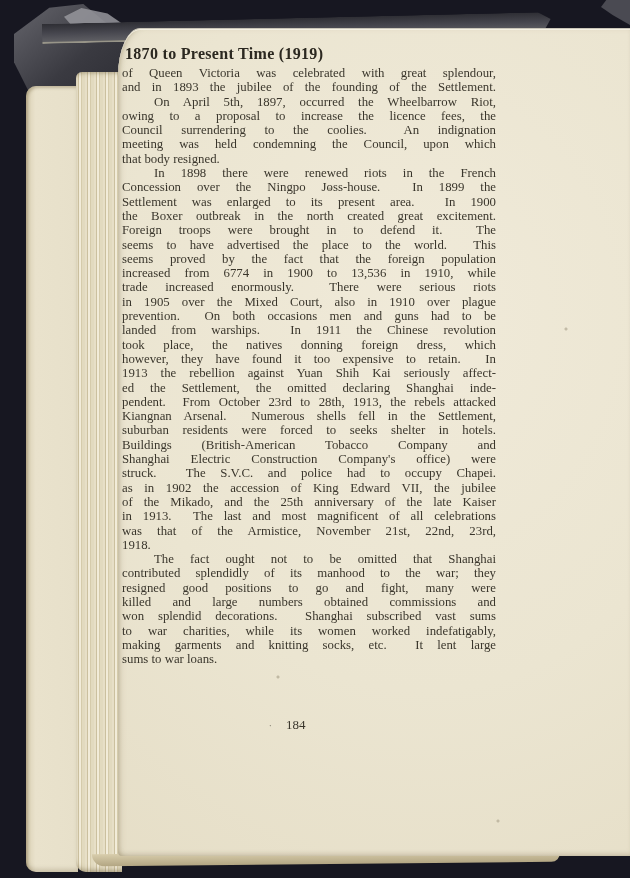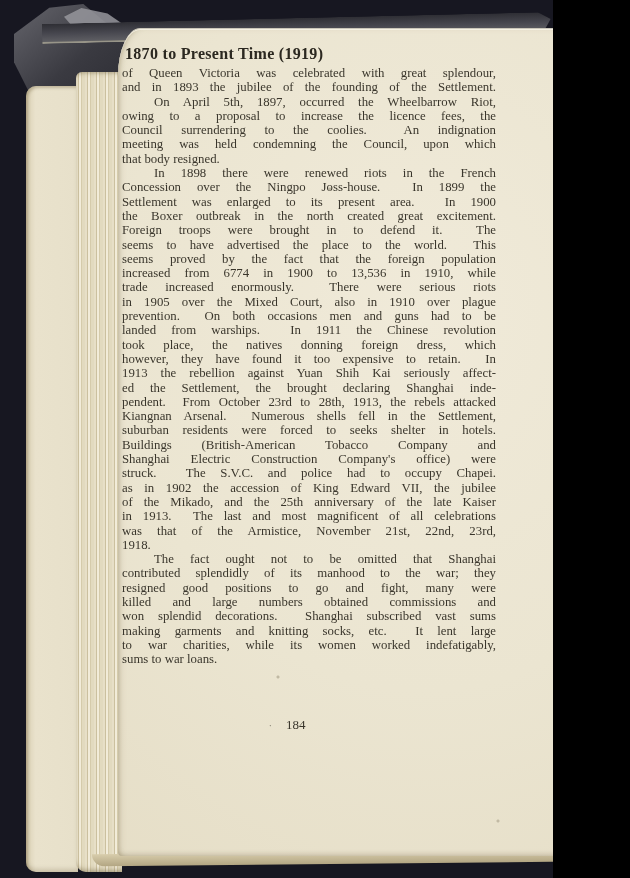--- a/index.html
+++ b/index.html
@@ -2,21 +2,21 @@
 <html style="--background: #171721; --paper: #ebe5d1; --paper-edge: #cdc3a4; --ink: #3a362c; --heading-ink: #2b2820; --cover-dark: #2e2e34; --cover-mid: #47474f; --cover-light: #65656c;"><head>
 <meta charset="utf-8">
 <style>
   :root {
     --background:#171721; --paper:#ebe5d1; --ink:#3a362c; --heading-ink:#2b2820;
     --paper-edge:#cdc3a4; --cover-dark:#2e2e34; --cover-mid:#47474f; --cover-light:#65656c;
   }
   * { margin:0; padding:0; box-sizing:border-box; }
   html,body { background:#000; }
   #scene {
-    position:relative; width:553px; height:878px; overflow:hidden;
+    position:relative; width:630px; height:878px; overflow:hidden;
     background: var(--background);
     font-family:"Liberation Serif", serif;
   }
   .abs { position:absolute; }
 
   
   .cover-corner {
     left:14px; top:4px; width:126px; height:94px;
     background: linear-gradient(140deg, var(--cover-light) 0%, #3a3a41 55%, #2b2b32 100%);
     clip-path: polygon(0 32%, 28% 4%, 55% 0, 100% 50%, 78% 100%, 12% 94%, 0 62%);
@@ -130,41 +130,41 @@
         <div class="line">seems to have advertised the place to the world.  This</div>
         <div class="line">seems proved by the fact that the foreign population</div>
         <div class="line">increased from 6774 in 1900 to 13,536 in 1910, while</div>
         <div class="line">trade increased enormously.  There were serious riots</div>
         <div class="line">in 1905 over the Mixed Court, also in 1910 over plague</div>
         <div class="line">prevention.  On both occasions men and guns had to be</div>
         <div class="line">landed from warships.  In 1911 the Chinese revolution</div>
         <div class="line">took place, the natives donning foreign dress, which</div>
         <div class="line">however, they have found it too expensive to retain.  In</div>
         <div class="line">1913 the rebellion against Yuan Shih Kai seriously affect-</div>
-        <div class="line">ed the Settlement, the brought declaring Shanghai inde-</div>
+        <div class="line">ed the Settlement, the omitted declaring Shanghai inde-</div>
         <div class="line">pendent.  From October 23rd to 28th, 1913, the rebels attacked</div>
         <div class="line">Kiangnan Arsenal.  Numerous shells fell in the Settlement,</div>
         <div class="line">suburban residents were forced to seeks shelter in hotels.</div>
         <div class="line">Buildings (British-American Tobacco Company and</div>
         <div class="line">Shanghai Electric Construction Company's office) were</div>
         <div class="line">struck.  The S.V.C. and police had to occupy Chapei.</div>
         <div class="line">as in 1902 the accession of King Edward VII, the jubilee</div>
         <div class="line">of the Mikado, and the 25th anniversary of the late Kaiser</div>
         <div class="line">in 1913.  The last and most magnificent of all celebrations</div>
         <div class="line">was that of the Armistice, November 21st, 22nd, 23rd,</div>
         <div class="line last">1918.</div>
       </div>
       <div>
         <div class="line indent">The fact ought not to be omitted that Shanghai</div>
         <div class="line">contributed splendidly of its manhood to the war; they</div>
         <div class="line">resigned good positions to go and fight, many were</div>
         <div class="line">killed and large numbers obtained commissions and</div>
         <div class="line">won splendid decorations.  Shanghai subscribed vast sums</div>
+        <div class="line">to war charities, while its women worked indefatigably,</div>
         <div class="line">making garments and knitting socks, etc.  It lent large</div>
-        <div class="line">to war charities, while its women worked indefatigably,</div>
         <div class="line last">sums to war loans.</div>
       </div>
     </div>
 
   <div class="folio">
     <span class="mark">·</span>
     <span class="number">184</span>
   </div>
 </div>
 

